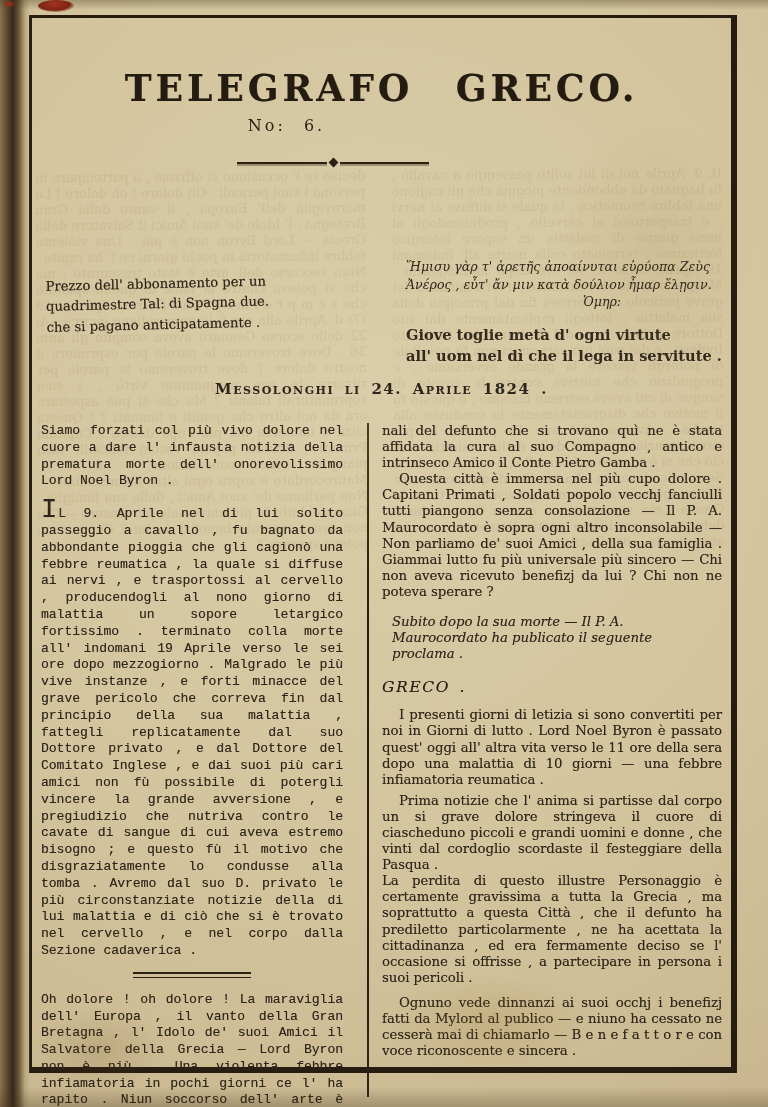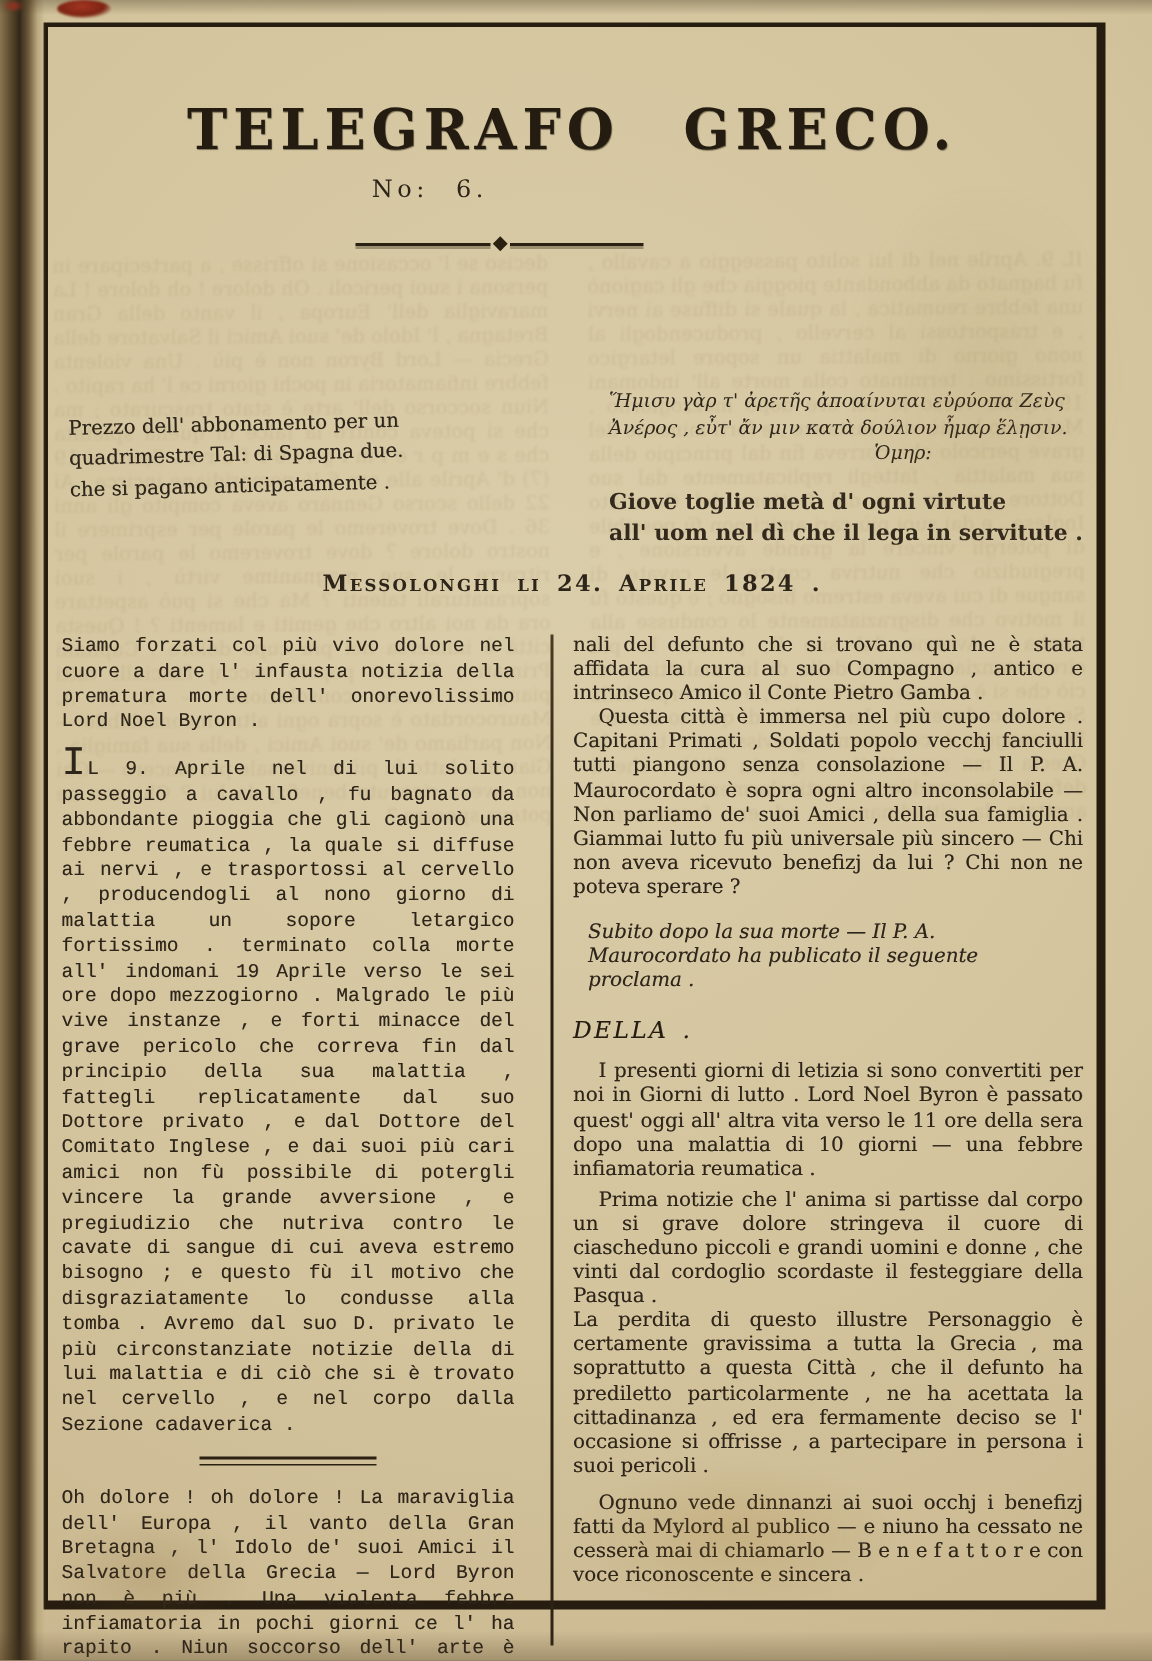--- a/index.html
+++ b/index.html
@@ -140,21 +140,21 @@
 
         </div>
 
         <div class="col-rule"></div>
 
         <div class="col right">
           <p class="no-indent">nali del defunto che si trovano quì ne è stata affidata la cura al suo Compagno ,  antico e intrinseco Amico il Conte Pietro Gamba .</p>
           <p>Questa città è immersa nel più cupo dolore . Capitani Primati ,  Soldati popolo vecchj fanciulli tutti piangono senza consolazione —  Il P. A. Maurocordato è sopra ogni altro inconsolabile —  Non parliamo de' suoi Amici , della sua famiglia .  Giammai lutto fu più universale più sincero —  Chi non aveva ricevuto benefizj da lui ?  Chi non ne poteva sperare ?</p>
           <p class="centered proc-intro gap-lg">Subito dopo la sua morte — Il P. A. Maurocordato ha publicato il seguente proclama .</p>
           <div class="centered heading gap-lg">
-            <div>DELLA .</div>
+            <div>GRECO .</div>
           </div>
           <p class="gap-md">I presenti giorni di letizia si sono convertiti per noi in Giorni di lutto .    Lord Noel Byron è passato quest' oggi all' altra vita verso le 11 ore della sera dopo una malattia di 10 giorni — una febbre infiamatoria reumatica .</p>
           <p class="gap-sm">Prima notizie che l' anima si partisse dal corpo un si grave dolore stringeva il cuore di ciascheduno piccoli e grandi uomini e donne , che vinti dal cordoglio scordaste il festeggiare della Pasqua .</p>
           <p class="no-indent">La perdita di questo illustre Personaggio è certamente gravissima a tutta la Grecia , ma soprattutto a questa Città , che il defunto ha prediletto particolarmente , ne ha acettata la cittadinanza , ed era fermamente deciso se l' occasione si offrisse , a partecipare in persona i suoi pericoli .</p>
           <p class="gap-md">Ognuno vede dinnanzi ai suoi occhj i benefizj fatti da Mylord al publico — e niuno ha cessato ne cesserà mai di chiamarlo — B e n e f a t t o r e con voce riconoscente e sincera .</p>
 
         </div>
 
       </main>
     </div>

